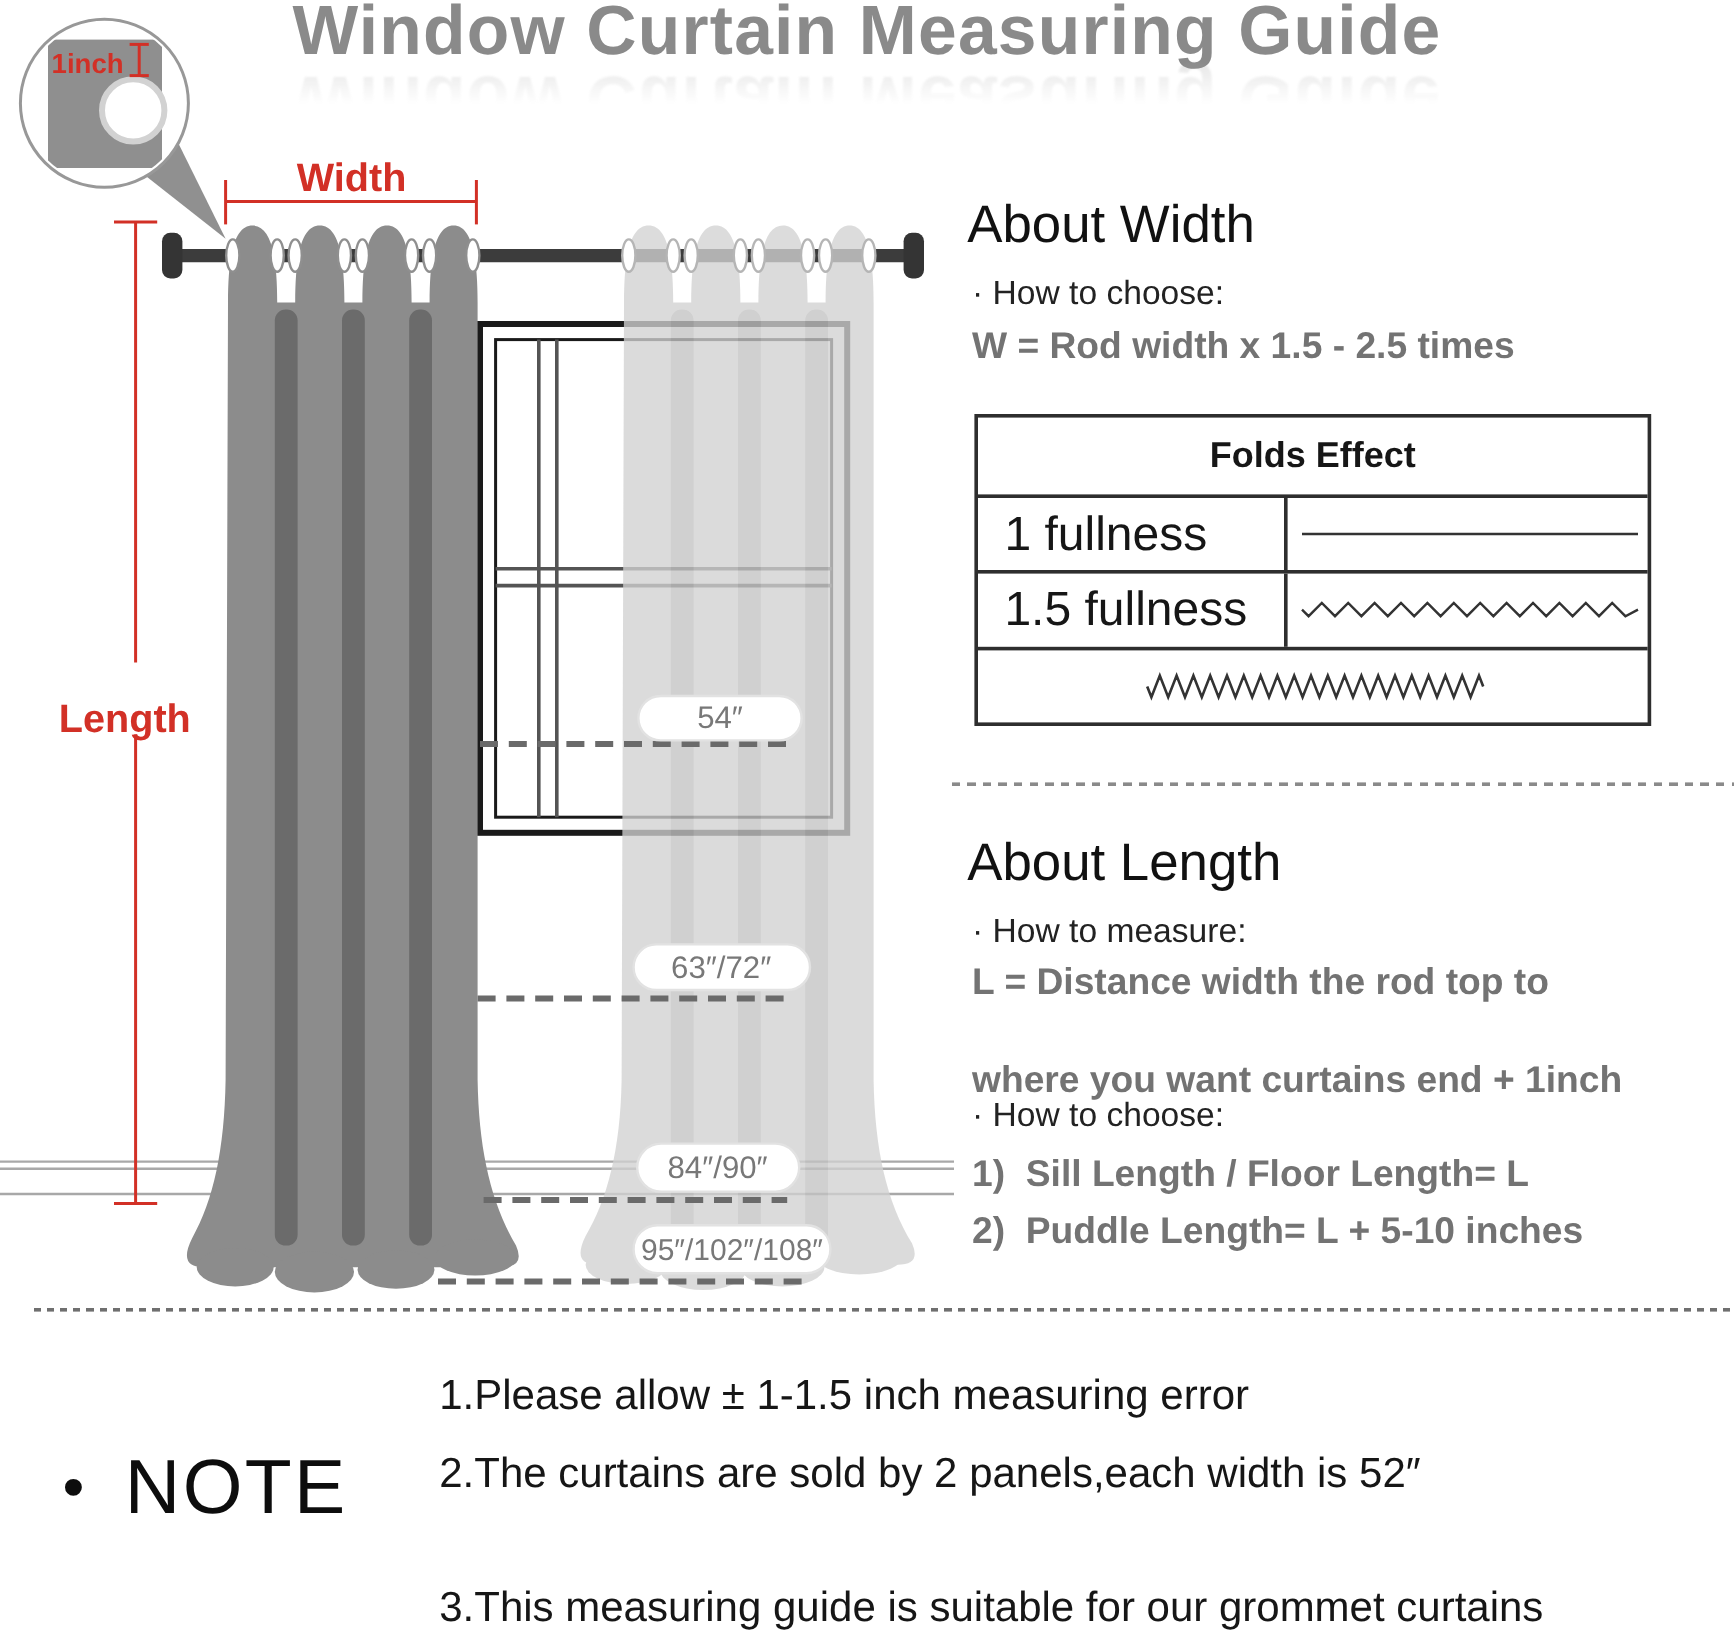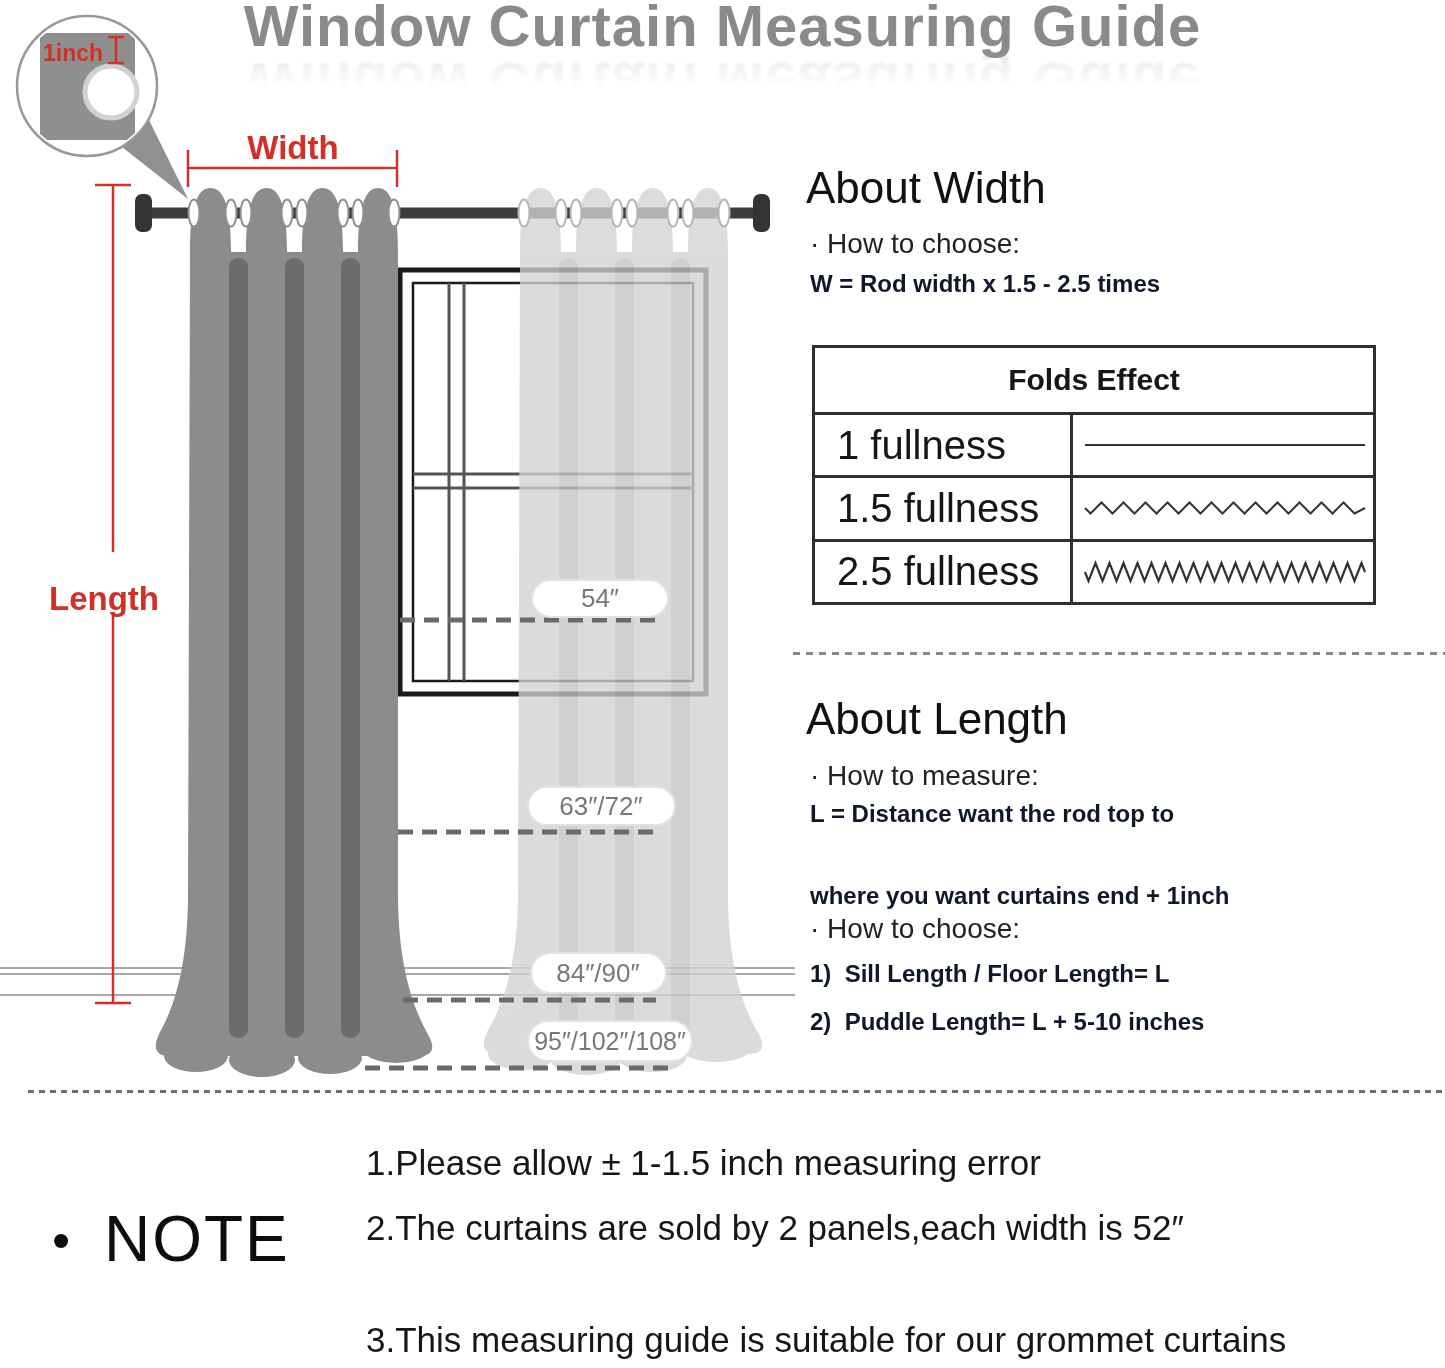--- a/index.html
+++ b/index.html
@@ -7,21 +7,21 @@
         font-family:"Liberation Sans",sans-serif;color:#161616;}
   .abs{position:absolute;}
   .title{left:0;top:-8px;width:100%;text-align:center;font-size:58px;font-weight:bold;
          letter-spacing:1px;color:#8a8a8a;}
   .title-reflection{left:0;top:50px;width:100%;text-align:center;font-size:58px;font-weight:bold;
          letter-spacing:1px;color:#9a9a9a;transform:scaleY(-1);opacity:.28;filter:blur(.8px);
          -webkit-mask-image:linear-gradient(to top,rgba(0,0,0,.9),transparent 55%);
          mask-image:linear-gradient(to top,rgba(0,0,0,.9),transparent 55%);}
   .h2{font-size:44px;font-weight:normal;color:#111;}
   .bullet-line{font-size:28px;color:#222;}
-  .formula{font-size:24px;font-weight:bold;color:#0f172a;white-space:pre-wrap;}
+  .formula{font-size:31px;font-weight:bold;color:#737373;white-space:pre-wrap;}
   .folds-table{left:812px;top:345px;width:564px;height:260px;border:3px solid #2e2e2e;
                box-sizing:border-box;display:flex;flex-direction:column;}
   .ft-header{height:64px;border-bottom:3px solid #2e2e2e;display:flex;align-items:center;
              justify-content:center;font-size:30px;font-weight:bold;}
   .ft-row{flex:1;display:flex;border-bottom:3px solid #2e2e2e;}
   .ft-row:last-child{border-bottom:none;}
   .ft-label{width:265px;border-right:3px solid #2e2e2e;display:flex;align-items:center;
             padding-left:22px;box-sizing:border-box;font-size:40px;}
   .ft-fold{flex:1;display:flex;align-items:center;justify-content:center;}
   .dashed-div{height:3px;background:repeating-linear-gradient(90deg,#8a8a8a 0 7px,transparent 7px 13px);}
@@ -197,34 +197,33 @@
     </div>
     <div class="ft-row">
       <div class="ft-label">1.5 fullness</div>
       <div class="ft-fold">
           <svg width="300" height="44">
             <polyline points="12,22 17.5,27.5 28.5,16.5 39.5,27.5 50.5,16.5 61.5,27.5 72.5,16.5 83.5,27.5 94.5,16.5 105.5,27.5 116.5,16.5 127.5,27.5 138.5,16.5 149.5,27.5 160.5,16.5 171.5,27.5 182.5,16.5 193.5,27.5 204.5,16.5 215.5,27.5 226.5,16.5 237.5,27.5 248.5,16.5 259.5,27.5 270.5,16.5 281.5,27.5 292,22" fill="none" stroke="#333" stroke-width="2"></polyline>
           </svg>
         </div>
     </div>
     <div class="ft-row">
-      <div class="ft-label">2.5 fullness</div>
       <div class="ft-fold">
           <svg width="300" height="44">
             <polyline points="12,22 15.5,31 22.5,13 29.5,31 36.5,13 43.5,31 50.5,13 57.5,31 64.5,13 71.5,31 78.5,13 85.5,31 92.5,13 99.5,31 106.5,13 113.5,31 120.5,13 127.5,31 134.5,13 141.5,31 148.5,13 155.5,31 162.5,13 169.5,31 176.5,13 183.5,31 190.5,13 197.5,31 204.5,13 211.5,31 218.5,13 225.5,31 232.5,13 239.5,31 246.5,13 253.5,31 260.5,13 267.5,31 274.5,13 281.5,31 288.5,13 292,22" fill="none" stroke="#333" stroke-width="2.2"></polyline>
           </svg>
         </div>
     </div>
   </div>
 
   <div class="abs dashed-div" style="left:793px;top:652px;width:652px;"></div>
 
   <div class="abs h2" style="left:806px;top:694px;">About Length</div>
   <div class="abs bullet-line" style="left:810px;top:760px;">· How to measure:</div>
-  <div class="abs formula" style="left:810px;top:800px;">L = Distance want the rod top to</div>
+  <div class="abs formula" style="left:810px;top:800px;">L = Distance width the rod top to</div>
   <div class="abs formula" style="left:810px;top:882px;">where you want curtains end + 1inch</div>
   <div class="abs bullet-line" style="left:810px;top:913px;">· How to choose:</div>
   <div class="abs formula" style="left:810px;top:960px;">1)  Sill Length / Floor Length= L</div>
   <div class="abs formula" style="left:810px;top:1008px;">2)  Puddle Length= L + 5-10 inches</div>
 
   <div class="abs dashed-div2" style="left:28px;top:1090px;width:1417px;"></div>
 
   <div class="abs note-bullet" style="left:52px;top:1210px;">•</div>
   <div class="abs note-label" style="left:104px;top:1202px;">NOTE</div>
 

